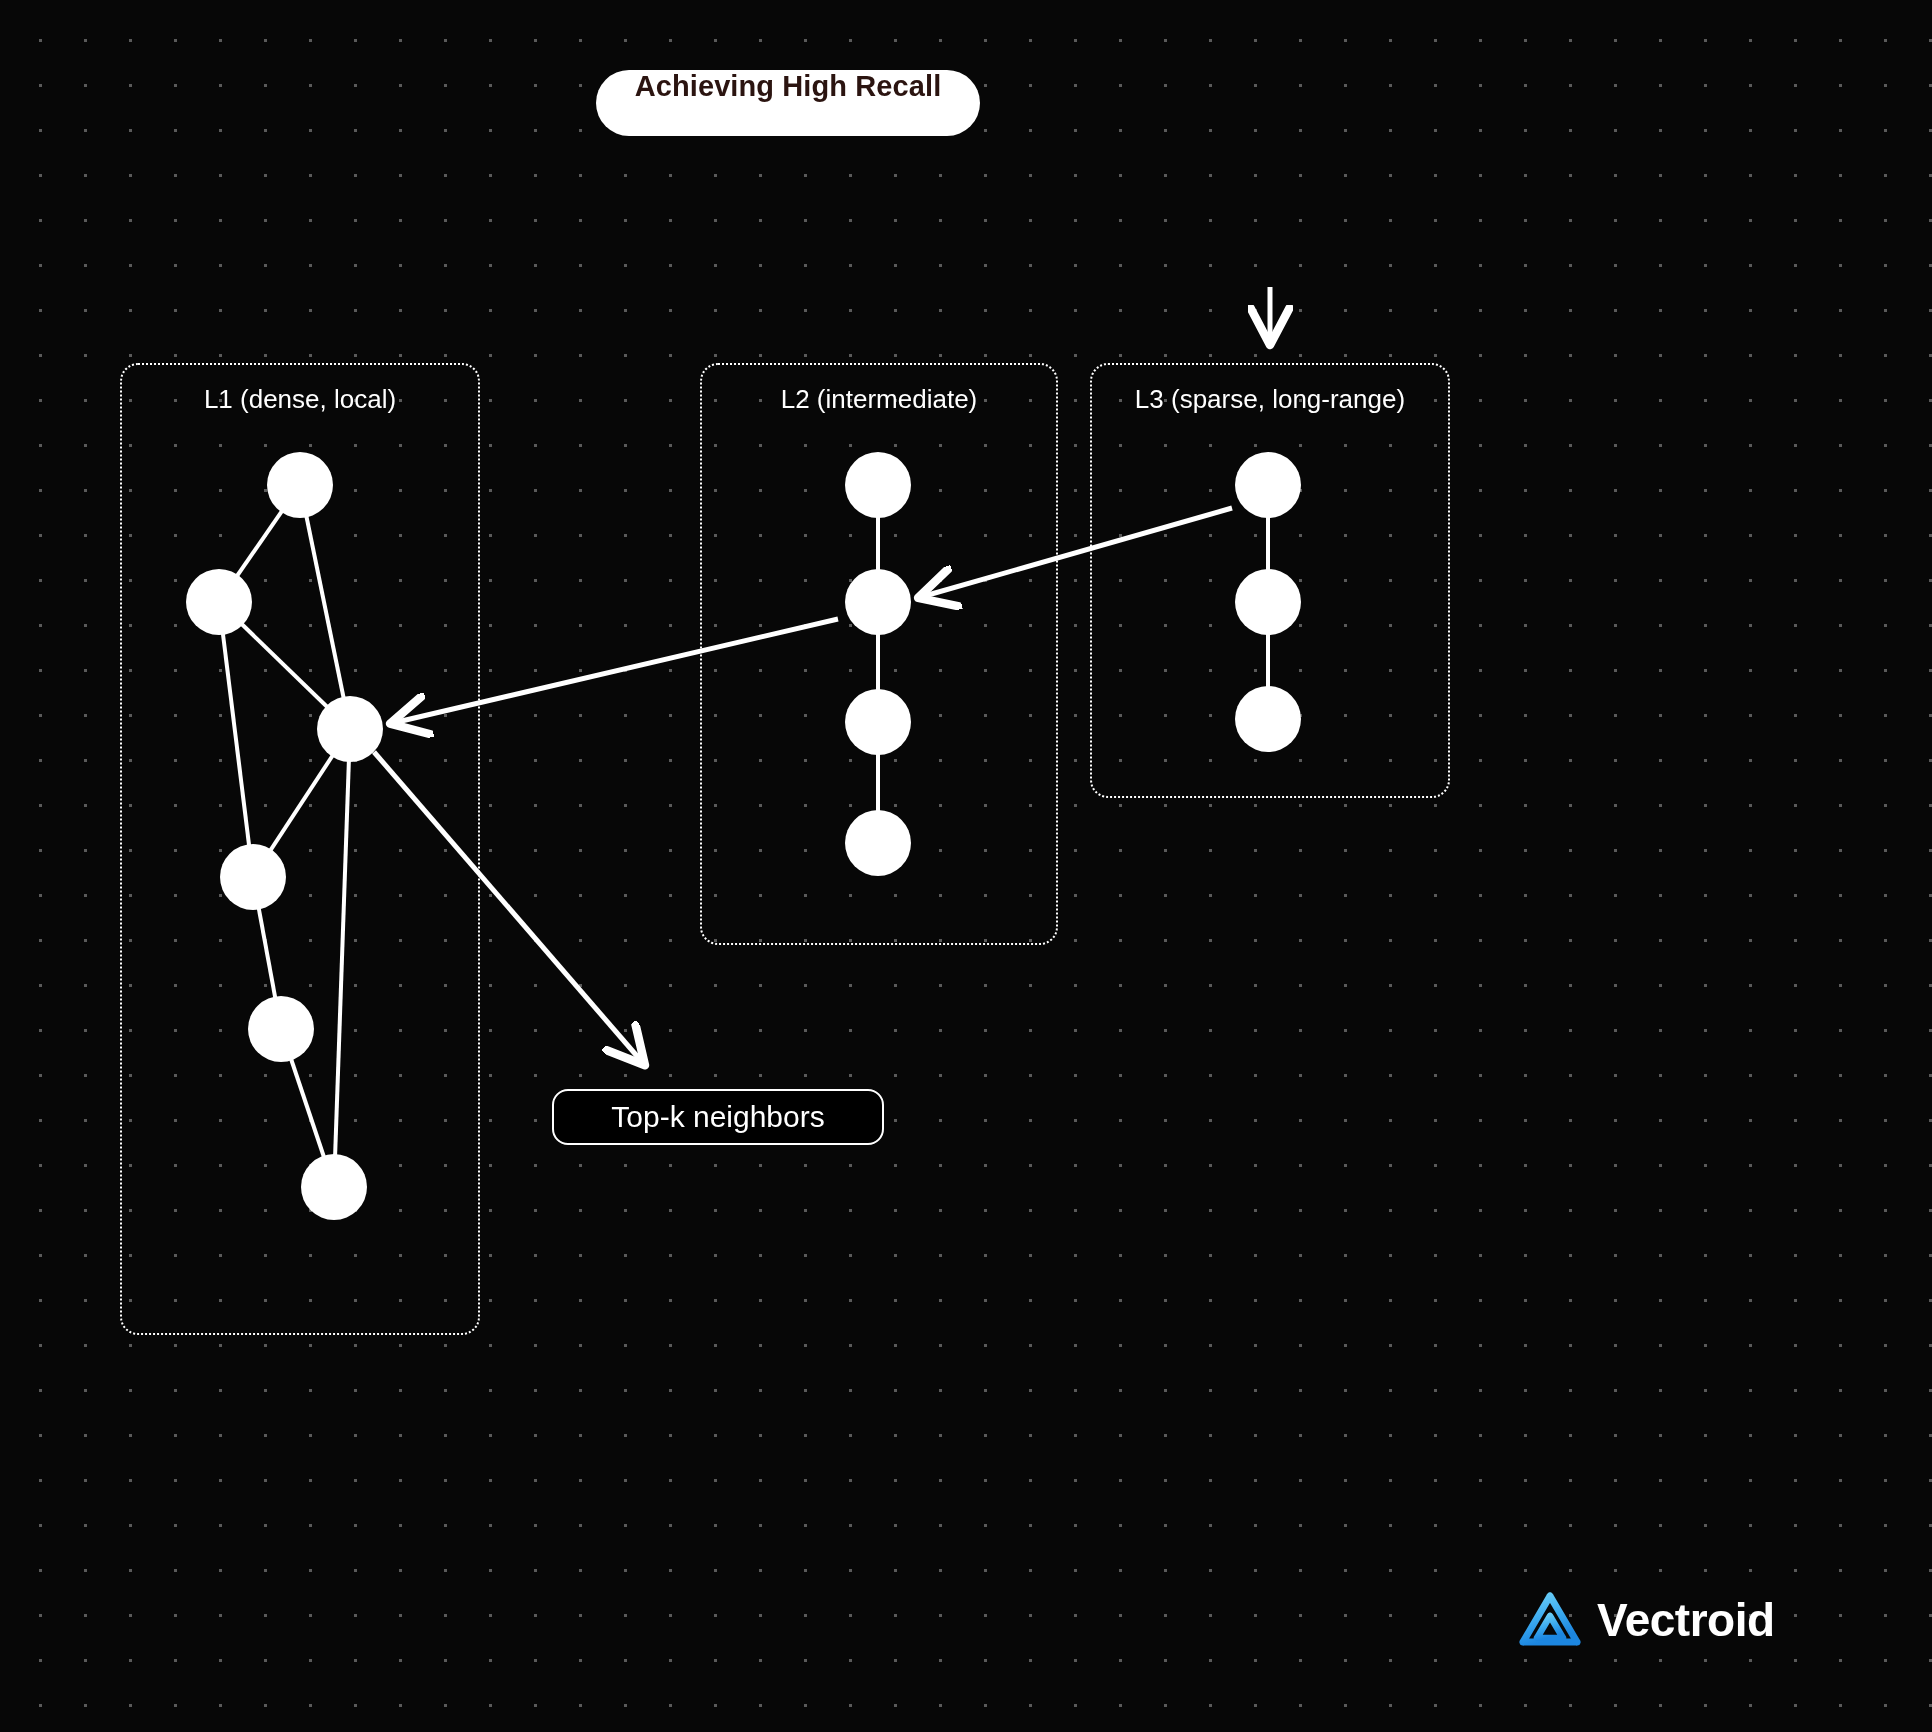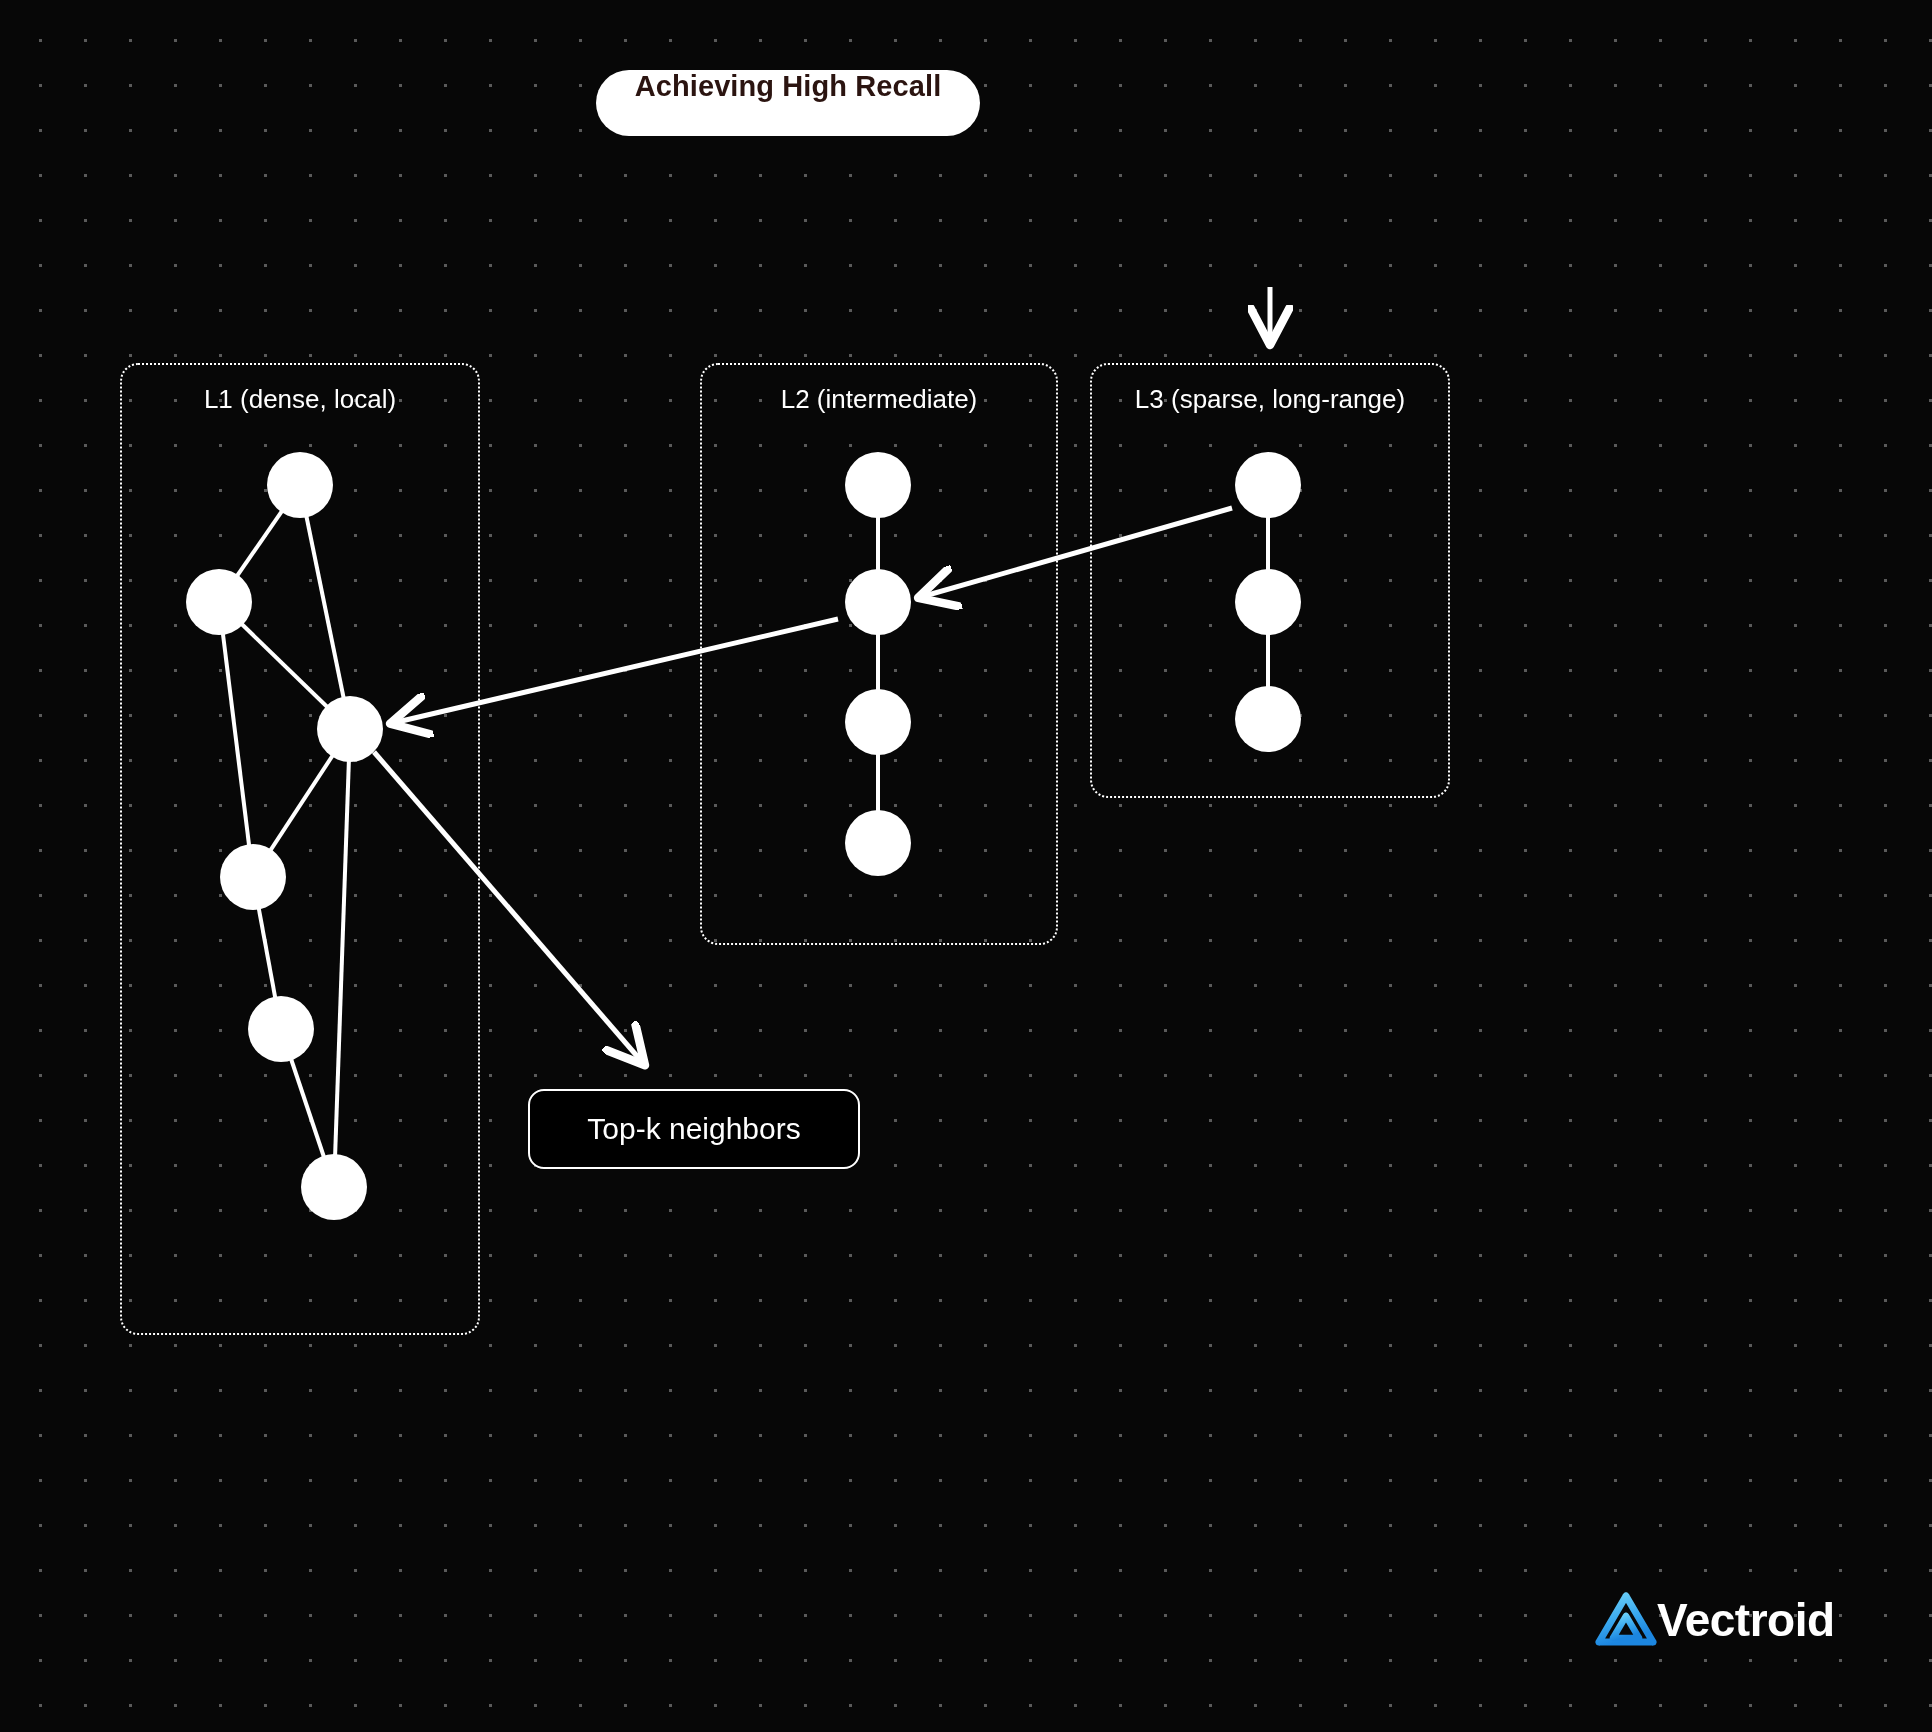--- a/index.html
+++ b/index.html
@@ -81,42 +81,43 @@
     align-items: center;
     justify-content: center;
     box-sizing: border-box;
   }
   .node-box span {
     color: #ffffff;
     font-size: 30px;
     white-space: nowrap;
   }
   #box-query-start { left: 1139px; top: 201px; width: 262px; height: 79px; }
-  #box-topk        { left: 528px;  top: 1089px; width: 332px; height: 80px; }
+  #box-topk        { left: 552px;  top: 1089px; width: 332px; height: 56px; }
 
   
   #graph {
     position: absolute;
     left: 0;
     top: 0;
     width: 1932px;
     height: 1732px;
     pointer-events: none;
   }
   .edge  { stroke: #ffffff; stroke-width: 4; fill: none; }
   .arrow { stroke: #ffffff; stroke-width: 5; fill: none; }
   .gnode { fill: #ffffff; }
 
   
   #logo {
     position: absolute;
-    left: 1595px;
+    left: 1519px;
     top: 1592px;
     display: flex;
     align-items: center;
+    gap: 16px;
   }
   #logo .wordmark {
     color: #ffffff;
     font-size: 46px;
     font-weight: 700;
     letter-spacing: -0.5px;
     line-height: 1;
   }
 </style>
 </head>

